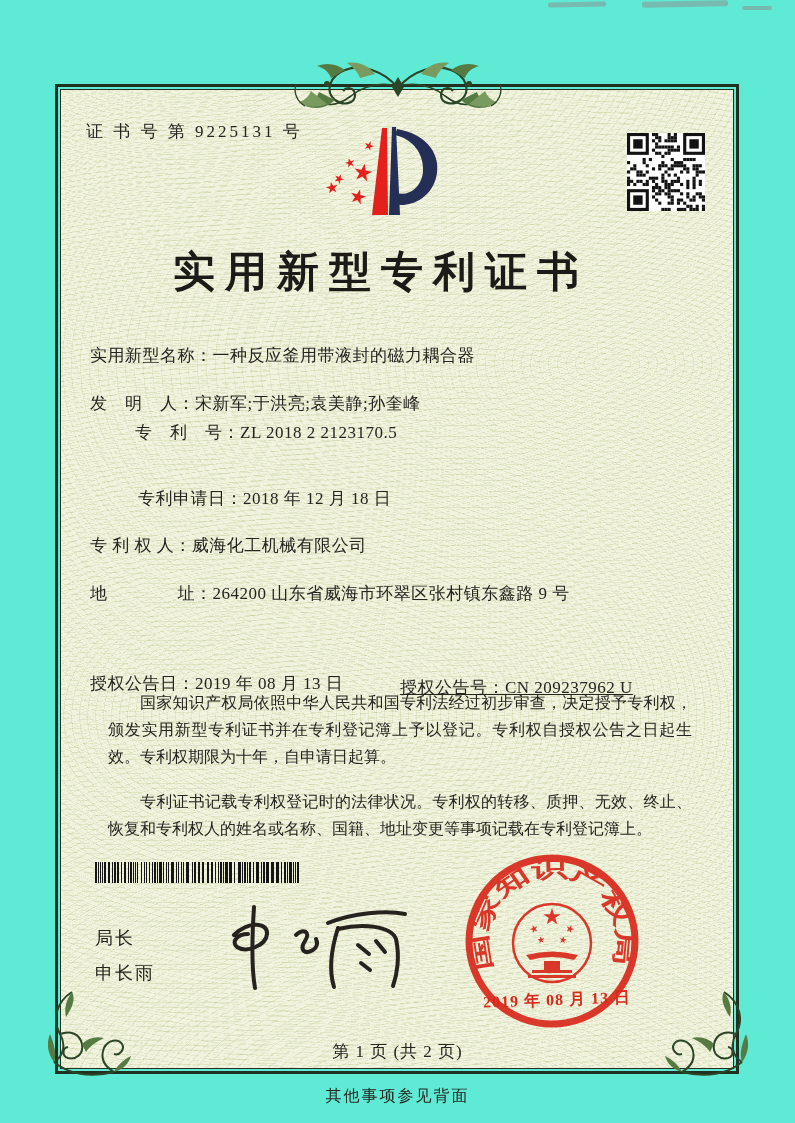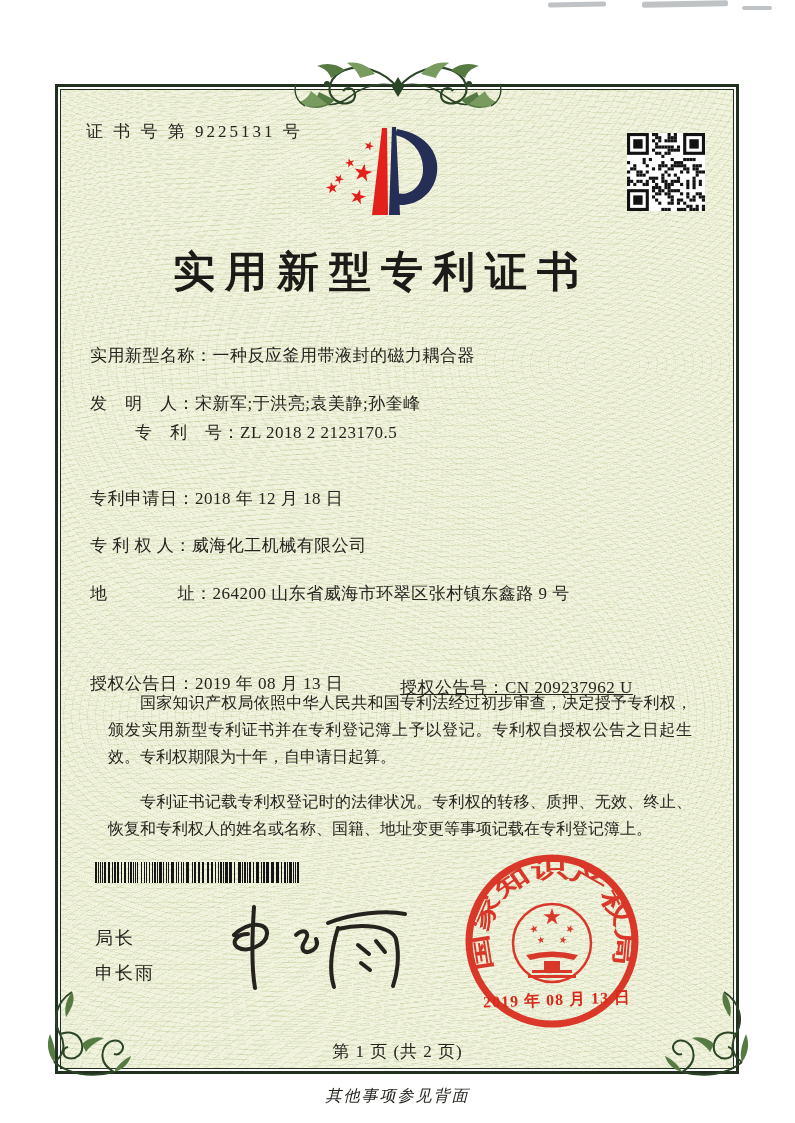--- a/index.html
+++ b/index.html
@@ -1,16 +1,16 @@
 <!DOCTYPE html>
 <html><head>
 <meta charset="utf-8">
 <style>
   html,body{margin:0;padding:0;background:#e9e9e6;}
-  .page{position:relative;width:795px;height:1123px;margin:0 auto;background:#ffffff;
+  .page{position:relative;width:795px;height:1123px;margin:0 auto;background:#5eead4;
         overflow:hidden;font-family:"Liberation Serif","DejaVu Serif",serif;color:#26241f;}
   .abs{position:absolute;}
 
   
   .frame{position:absolute;left:55px;top:84px;width:684px;height:990px;
          border:3px solid #22301f;box-sizing:border-box;}
   .frame-inner{position:absolute;inset:2px;border:1px solid #22301f;
     background-color:#f2f3df;
     background-image:
       repeating-radial-gradient(110% 45% at 18% -8%,  rgba(158,180,110,.20) 0 1px, rgba(0,0,0,0) 1px 8px),
@@ -21,33 +21,33 @@
   .smudge{position:absolute;background:#8d9296;opacity:.55;border-radius:2px;}
   .s1{left:548px;top:2px;width:58px;height:5px;transform:rotate(-1deg);}
   .s2{left:642px;top:1px;width:86px;height:6px;transform:rotate(-1deg);}
   .s3{left:742px;top:6px;width:30px;height:4px;}
 
   .cert-no{left:86px;top:120px;font-size:17px;letter-spacing:3px;}
   .title{left:0;top:244px;width:762px;text-align:center;font-size:42px;font-weight:bold;
          letter-spacing:10px;color:#1d1b17;}
 
   .frow{left:90px;width:625px;font-size:17px;letter-spacing:.5px;white-space:nowrap;}
-  .fr0{top:344px;} .fr1{top:392px;} .fr2{top:421px;margin-left:45px;} .fr3{top:487px;}
+  .fr0{top:344px;} .fr1{top:392px;} .fr2{top:421px;margin-left:45px;} .fr3{top:487px;margin-left:48px;}
   .fr4{top:534px;} .fr5{top:582px;} .fr6{top:629px;margin-top:43px;}
   .grant-right{position:absolute;left:310px;top:4px;text-decoration:underline;}
 
   .paras{left:90px;top:671px;width:620px;font-size:16px;line-height:27px;text-align:justify;}
   .paras p{margin:18px;text-indent:2em;}
 
   .officer{left:95px;top:921px;font-size:18px;line-height:35px;letter-spacing:2px;}
 
   .seal-date{left:472px;top:990px;width:170px;text-align:center;color:#d8291b;
              font-size:16px;font-weight:bold;letter-spacing:1px;transform:rotate(-2deg);}
   .page-ind{left:0;top:1040px;width:795px;text-align:center;font-size:17px;letter-spacing:1px;}
-  .back-note{left:0;top:1086px;width:795px;text-align:center;font-size:16px;letter-spacing:2px;font-style:italic;}
+  .back-note{left:0;top:1086px;width:795px;text-align:center;font-size:16px;letter-spacing:2px;}
 
   svg{display:block;}
 </style>
 </head>
 <body>
 
 <div class="page">
 
   <div class="smudge s1"></div>
   <div class="smudge s2"></div>

